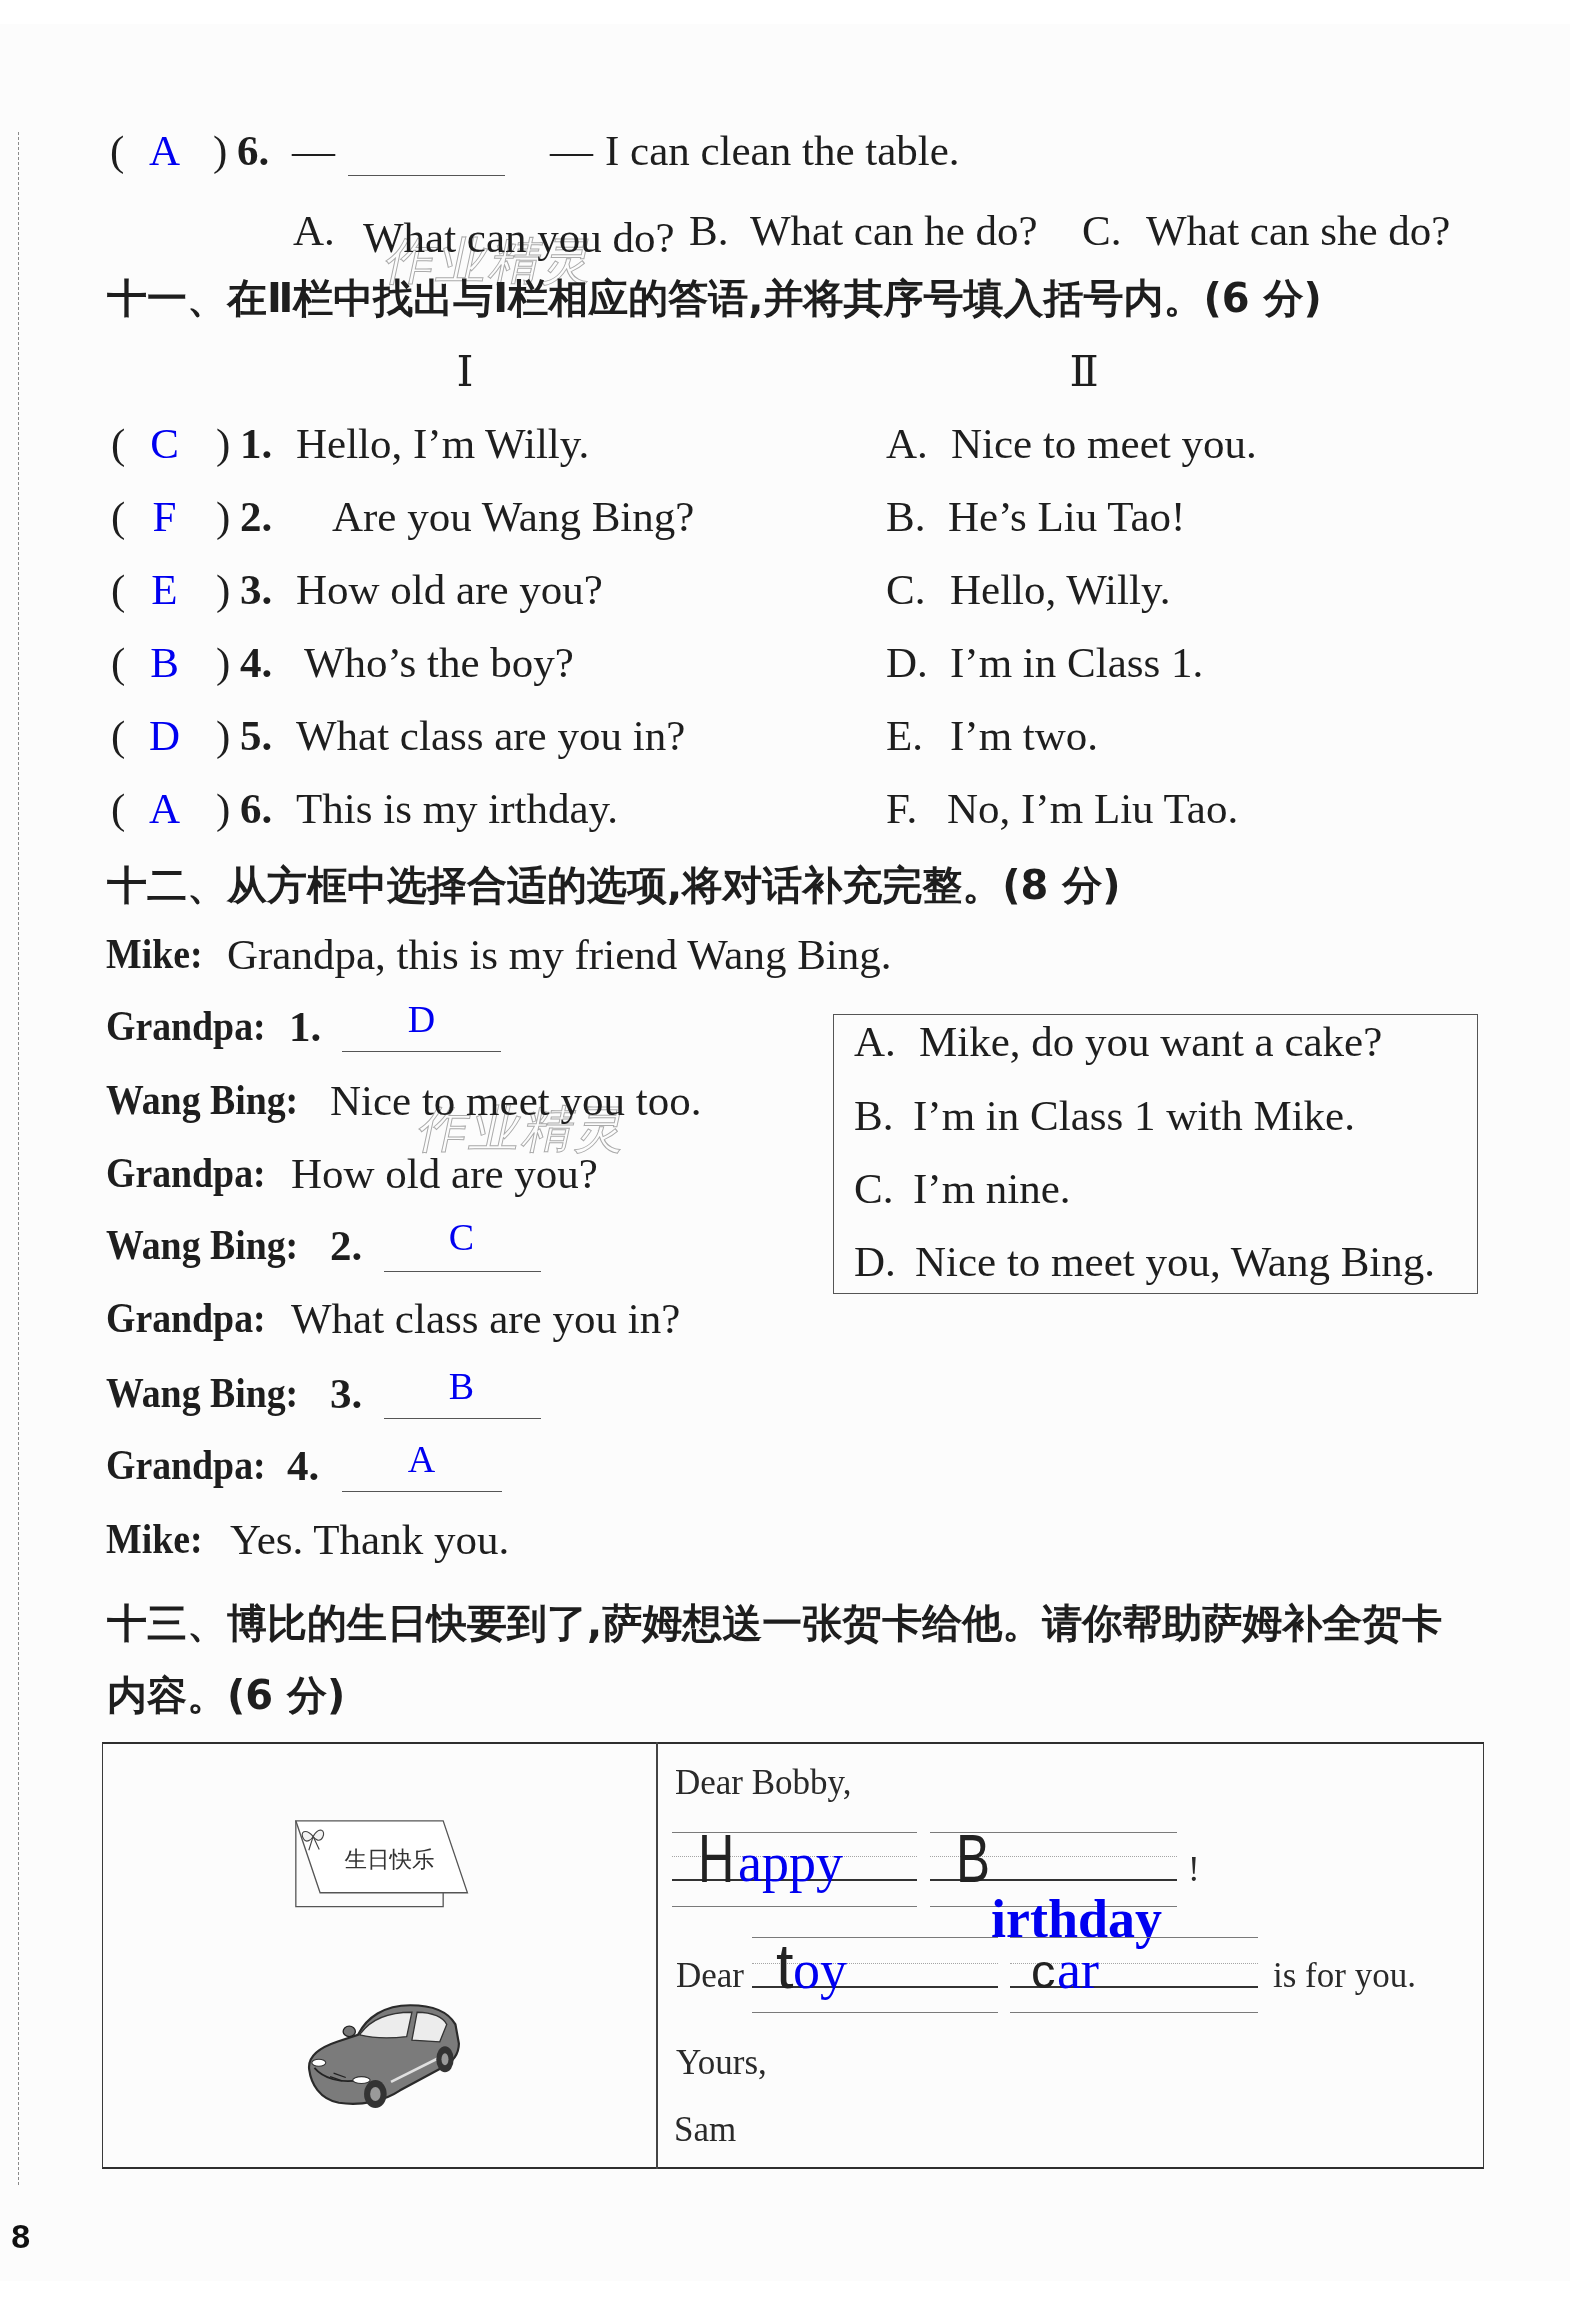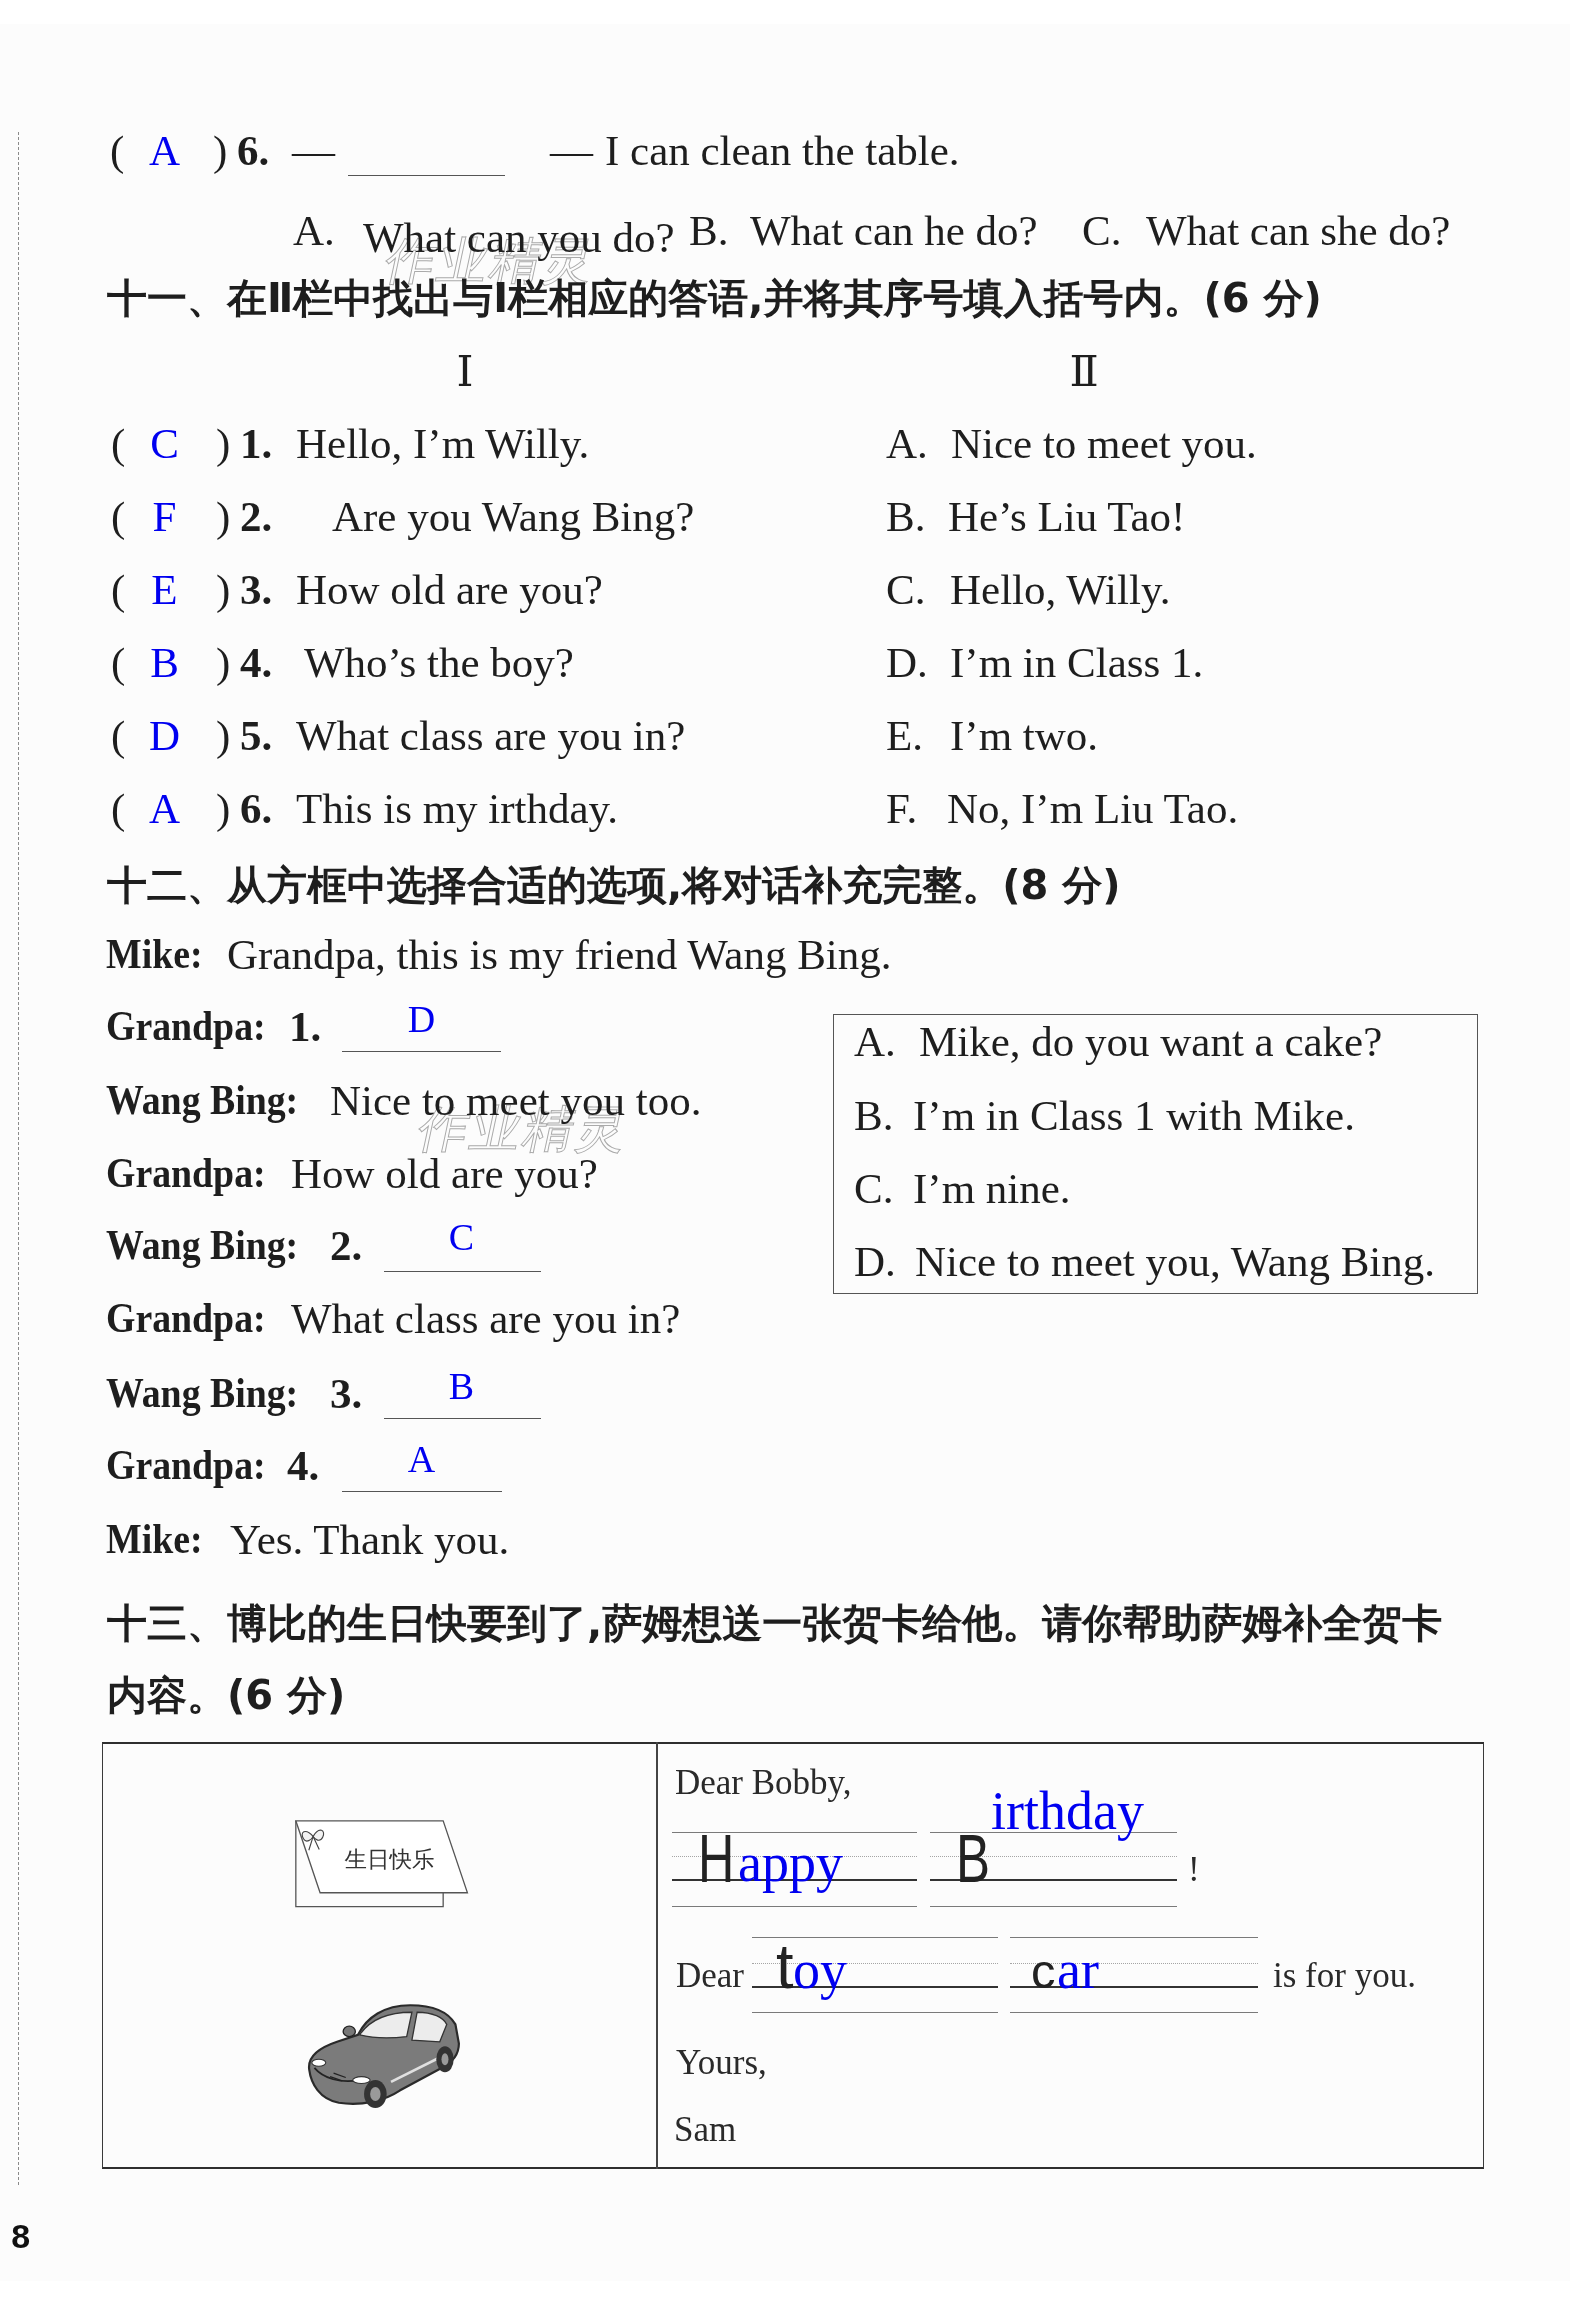--- a/index.html
+++ b/index.html
@@ -200,21 +200,21 @@
     <div class="gl-base" style="left:672px;top:1879px;width:245px;"></div>
     <div class="gl-solid" style="left:672px;top:1906px;width:245px;"></div>
     <div class="gl-solid" style="left:930px;top:1832px;width:247px;"></div>
     <div class="gl-dot" style="left:930px;top:1856px;width:247px;"></div>
     <div class="gl-base" style="left:930px;top:1879px;width:247px;"></div>
     <div class="gl-solid" style="left:930px;top:1906px;width:247px;"></div>
   </div>
   <span class="guide" style="left:698px;top:1824px;font-size:68px;line-height:68px;transform:scaleX(0.74);transform-origin:0 0;">H</span>
   <span class="t hw" style="left:738px;top:1836px;">appy</span>
   <span class="guide" style="left:956px;top:1824px;font-size:68px;line-height:68px;transform:scaleX(0.75);transform-origin:0 0;">B</span>
-  <span class="t hw" style="left:991px;top:1784px;">irthday</span>
+  <span class="t hw" style="left:991px;top:1892px;font-weight:bold;">irthday</span>
   <span class="t c40" style="left:1188px;top:1852px;">!</span>
 
   <span class="t c40" style="left:676px;top:1958px;">Dear</span>
   <div>
     <div class="gl-solid" style="left:752px;top:1937px;width:246px;"></div>
     <div class="gl-dot" style="left:752px;top:1963px;width:246px;"></div>
     <div class="gl-base" style="left:752px;top:1986px;width:246px;"></div>
     <div class="gl-solid" style="left:752px;top:2012px;width:246px;"></div>
     <div class="gl-solid" style="left:1010px;top:1937px;width:248px;"></div>
     <div class="gl-dot" style="left:1010px;top:1963px;width:248px;"></div>

